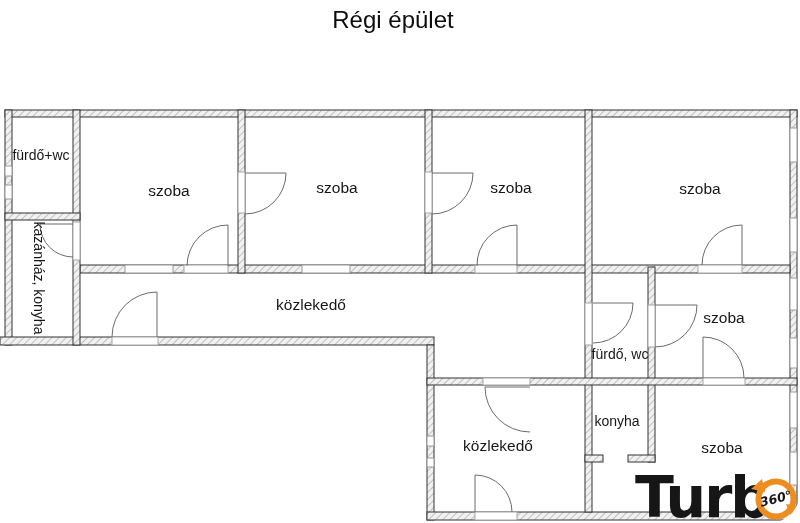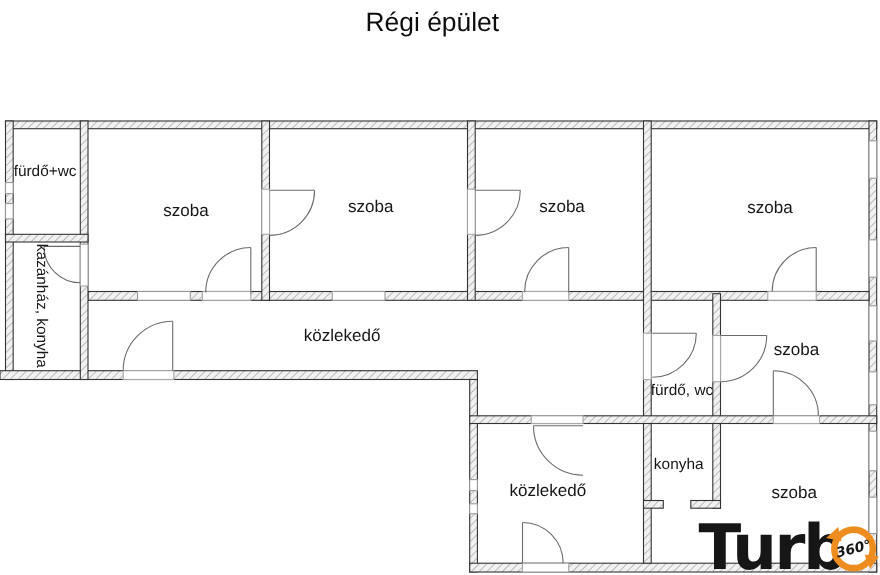--- a/index.html
+++ b/index.html
@@ -1,17 +1,17 @@
 <!DOCTYPE html>
 <html><head>
 <meta charset="utf-8">
 <style>
   html,body{margin:0;padding:0;background:#fff;}
   .canvas{position:relative;width:800px;height:523px;background:#ffffff;overflow:hidden;
-          font-family:"Liberation Sans",sans-serif;}
+          font-family:"Liberation Sans",sans-serif;border-radius:31px;}
   svg text{font-family:"Liberation Sans",sans-serif;fill:#161616;}
   .room-label{font-size:15.5px;}
   .room-label-sm{font-size:14px;}
   .plan-title{font-size:24px;fill:#0d0d0d;}
   .logo-word{font-family:"DejaVu Sans",sans-serif;font-weight:bold;font-size:57px;letter-spacing:-2px;}
   .logo-badge{font-family:"DejaVu Sans",sans-serif;font-style:italic;font-weight:bold;font-size:12.5px;}
 </style>
 </head>
 <body>
 

